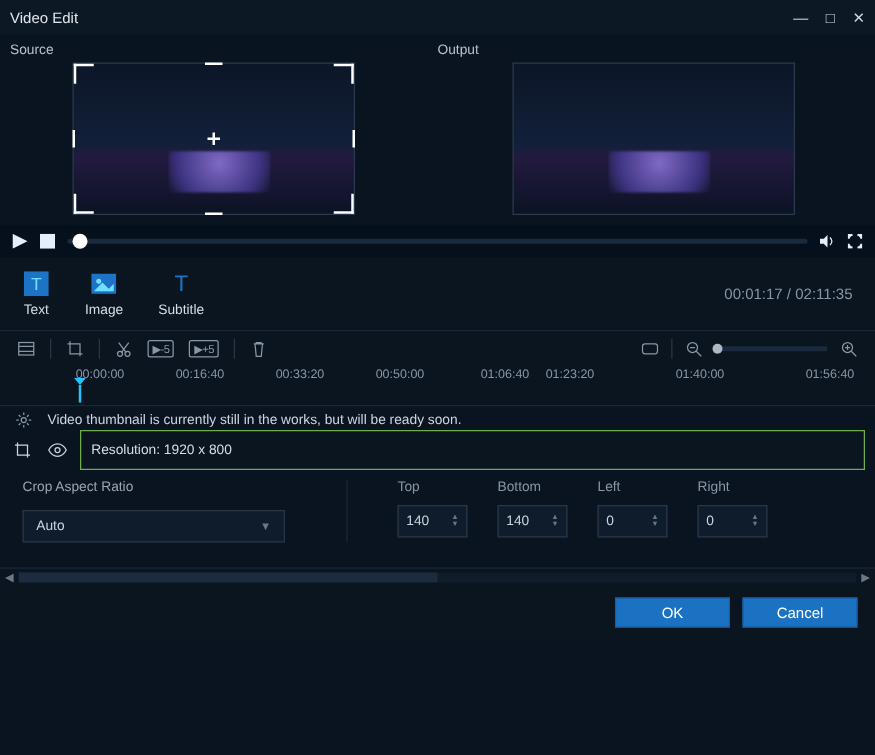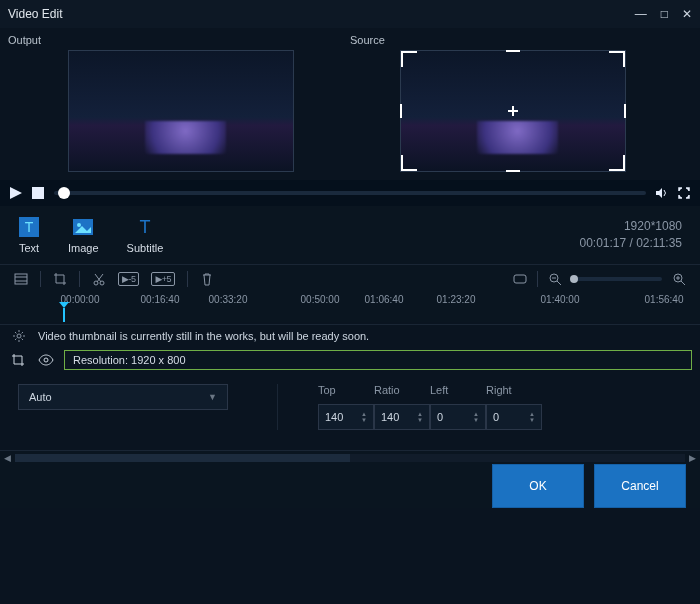--- a/index.html
+++ b/index.html
@@ -57,76 +57,76 @@
   .ruler { height: 30px; background: #0a1520; position: relative; padding-top: 4px; }
   .ruler .tick-label { position: absolute; top: 2px; font-size: 10px; color: #8a96a5; transform: translateX(-50%); }
   .ruler .playhead { position:absolute; top:16px; width:2px; height:14px; background:#23c3ff; }
   .ruler .playhead:before { content:""; position:absolute; top:-6px; left:-4px; width:10px; height:6px; background:#23c3ff; clip-path: polygon(0 0,100% 0,50% 100%); }
 
   .notice-row { height: 22px; display:flex; align-items:center; padding: 0 10px; gap:10px; border-top: 1px solid #1a2635; margin-top: 2px; }
   .notice-row .gearwrap { width:18px; display:flex; justify-content:center; }
 
   .resolution-row { height: 28px; display:flex; align-items:center; padding: 0 8px; gap: 8px; }
   .resolution-row .iconslot { width:20px; display:flex; justify-content:center; }
-  .resolution-box { flex:1; height:20px; border:1px solid #6fae46; background:#0a1520; display:flex; align-items:center; padding: 0 8px; font-size:11px; color:#d6dde6; }
+  .resolution-box { flex:1; height:32px; border:1px solid #6fae46; background:#0a1520; display:flex; align-items:center; padding: 0 8px; font-size:11px; color:#d6dde6; }
 
   .crop-panel { display:flex; padding: 10px 18px 20px 18px; gap: 0; }
   .crop-left { width: 260px; border-right: 1px solid #1a2635; padding-right: 10px;}
   .crop-right { flex:1; padding-left: 40px; }
   .panel-title { font-size: 11px; color: #9aa4b2; margin-bottom: 12px; }
   .select-box { display:flex; align-items:center; justify-content:space-between; width: 210px; height:26px; background:#0f1c2b; border:1px solid #2a3648; padding:0 10px; font-size:11px; cursor:pointer; }
-  .dist-row { display:flex; }
+  .dist-row { display:flex; gap: 24px; }
   .dist-col { display:flex; flex-direction:column; gap:8px; }
   .dist-lbl { font-size: 11px; color:#8a96a5; }
   .spinner { width:56px; height:26px; background:#0f1c2b; border:1px solid #2a3648; display:flex; align-items:center; justify-content:space-between; padding:0 6px; font-size:11px; }
   .spinner .arrows { display:flex; flex-direction:column; gap:1px; }
   .spinner .arrows span { font-size:6px; line-height:5px; color:#6b7785; }
 
   .hscroll { height: 14px; background:#0a1520; border-top:1px solid #1a2635; display:flex; align-items:center; padding:0 4px; gap:4px; }
   .hscroll .arrow { font-size:9px; color:#6b7785; }
   .hscroll .track { flex:1; height:8px; background:#111c2a; position:relative; }
   .hscroll .thumb-s { position:absolute; left:0; top:0; height:8px; width:50%; background:#1c2b3d; }
 
   .footer { height: 44px; display:flex; align-items:center; justify-content:flex-end; gap:10px; padding: 0 14px; background:#0a1520; }
-  .btn { width: 92px; height: 44px; background:#1b72c2; color:#fff; display:flex; align-items:center; justify-content:center; font-size:12px; border:1px solid #1560a6; cursor:pointer; }
+  .btn { width: 92px; height: 24px; background:#1b72c2; color:#fff; display:flex; align-items:center; justify-content:center; font-size:12px; border:1px solid #1560a6; cursor:pointer; }
 </style>
 </head>
 <body>
 
 <div class="titlebar">
   <span class="title-app">Video Edit</span>
   <div class="winbtns">
     <span class="winbtn">—</span>
     <span class="winbtn">□</span>
     <span class="winbtn">✕</span>
   </div>
 </div>
 
 <div class="preview-row">
-  <div class="preview-col">
-    <div class="preview-label">Output</div>
-    <div class="thumb output">
-      <div class="city"></div>
-    </div>
-  </div>
   <div class="preview-col">
     <div class="preview-label">Source</div>
     <div class="thumb">
       <div class="city"></div>
       <div class="cropmark cm-tl"></div>
       <div class="cropmark cm-tr"></div>
       <div class="cropmark cm-bl"></div>
       <div class="cropmark cm-br"></div>
       <div class="cm-side cm-top"></div>
       <div class="cm-side cm-bot"></div>
       <div class="cm-side cm-l"></div>
       <div class="cm-side cm-r"></div>
       <div class="cm-cross"></div>
     </div>
   </div>
+  <div class="preview-col">
+    <div class="preview-label">Output</div>
+    <div class="thumb output">
+      <div class="city"></div>
+    </div>
+  </div>
 </div>
 
 <div class="player-bar">
   <div class="pbtn">
       <svg viewBox="0 0 10 10">
         <polygon points="0,0 10,5 0,10"></polygon>
       </svg>
     </div>
   <div class="pbtn">
       <svg viewBox="0 0 10 10">
@@ -174,21 +174,20 @@
   <div class="tool">
     <div class="ticon">
         <svg viewBox="0 0 20 20">
           <text x="10" y="16" text-anchor="middle" font-size="18" fill="#1d73c6" font-family="serif">T</text>
         </svg>
       </div>
     <div class="tlabel">Subtitle</div>
   </div>
   <div class="spacer"></div>
   <div class="metastack">
-    <div>1920*1080</div>
     <div>00:01:17 / 02:11:35</div>
   </div>
 </div>
 
 <div class="timeline-toolbar">
   <div class="ttbtn">
       <svg viewBox="0 0 14 14">
         <rect x="1" y="2" width="12" height="10" stroke-width="1"></rect>
         <line x1="1" y1="5" x2="13" y2="5"></line>
         <line x1="1" y1="9" x2="13" y2="9"></line>
@@ -240,23 +239,23 @@
           <line x1="6" y1="4" x2="6" y2="8"></line>
           <line x1="9" y1="9" x2="13" y2="13"></line>
         </svg>
       </div>
   </div>
 </div>
 
 <div class="ruler">
   <span class="tick-label" style="left:80px">00:00:00</span>
   <span class="tick-label" style="left:160px">00:16:40</span>
-  <span class="tick-label" style="left:228px">00:33:20</span>
+  <span class="tick-label" style="left:240px">00:33:20</span>
   <span class="tick-label" style="left:320px">00:50:00</span>
-  <span class="tick-label" style="left:384px">01:06:40</span>
+  <span class="tick-label" style="left:404px">01:06:40</span>
   <span class="tick-label" style="left:456px">01:23:20</span>
   <span class="tick-label" style="left:560px">01:40:00</span>
   <span class="tick-label" style="left:664px">01:56:40</span>
   <div class="playhead" style="left:63px"></div>
 </div>
 
 <div class="notice-row">
   <div class="gearwrap">
       <svg width="14" height="14" viewBox="0 0 14 14" fill="none" stroke="#8a96a5">
         <circle cx="7" cy="7" r="2"></circle>
@@ -276,39 +275,40 @@
       <svg width="16" height="14" viewBox="0 0 16 14" fill="none" stroke="#cdd6e0">
         <path d="M1 7c2-4 5-5 7-5s5 1 7 5c-2 4-5 5-7 5s-5-1-7-5z"></path>
         <circle cx="8" cy="7" r="2"></circle>
       </svg>
     </div>
   <div class="resolution-box">Resolution: 1920 x 800</div>
 </div>
 
 <div class="crop-panel">
   <div class="crop-left">
+    <div class="panel-title">Crop Aspect Ratio</div>
     <div class="select-box">
       <span>Auto</span>
       <span style="font-size:9px;color:#6b7785;">▼</span>
     </div>
   </div>
   <div class="crop-right">
     <div class="dist-row">
       <div class="dist-col">
         <div class="dist-lbl">Top</div>
         <div class="spinner">
             <span>140</span>
             <div class="arrows">
               <span>▲</span>
               <span>▼</span>
             </div>
           </div>
       </div>
       <div class="dist-col">
-        <div class="dist-lbl">Ratio</div>
+        <div class="dist-lbl">Bottom</div>
         <div class="spinner">
             <span>140</span>
             <div class="arrows">
               <span>▲</span>
               <span>▼</span>
             </div>
           </div>
       </div>
       <div class="dist-col">
         <div class="dist-lbl">Left</div>

